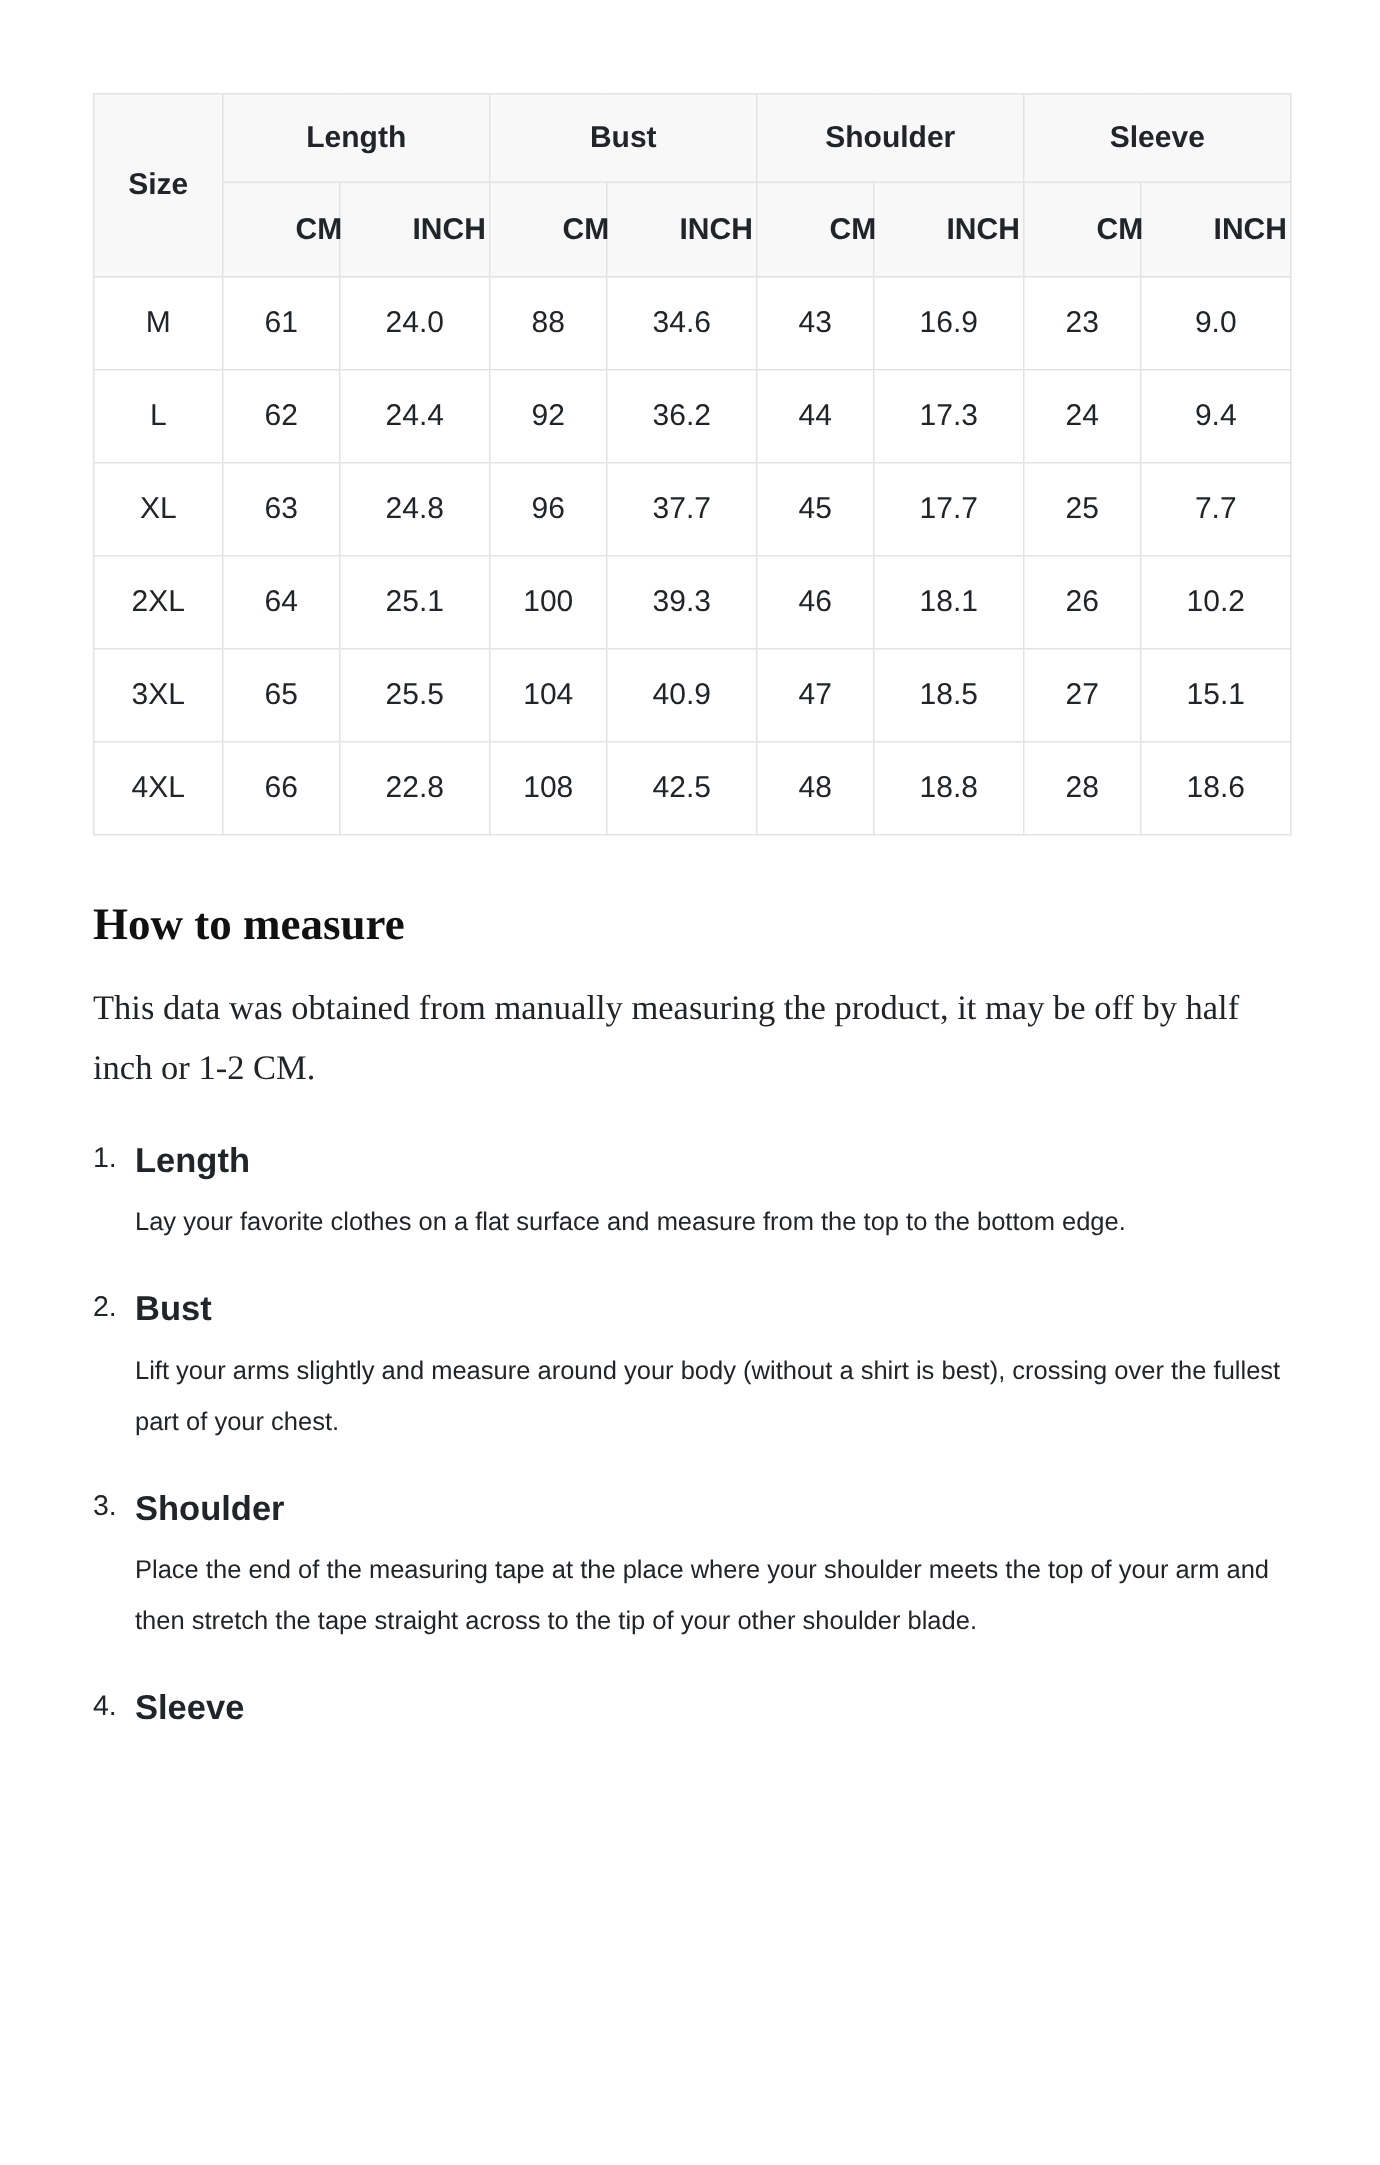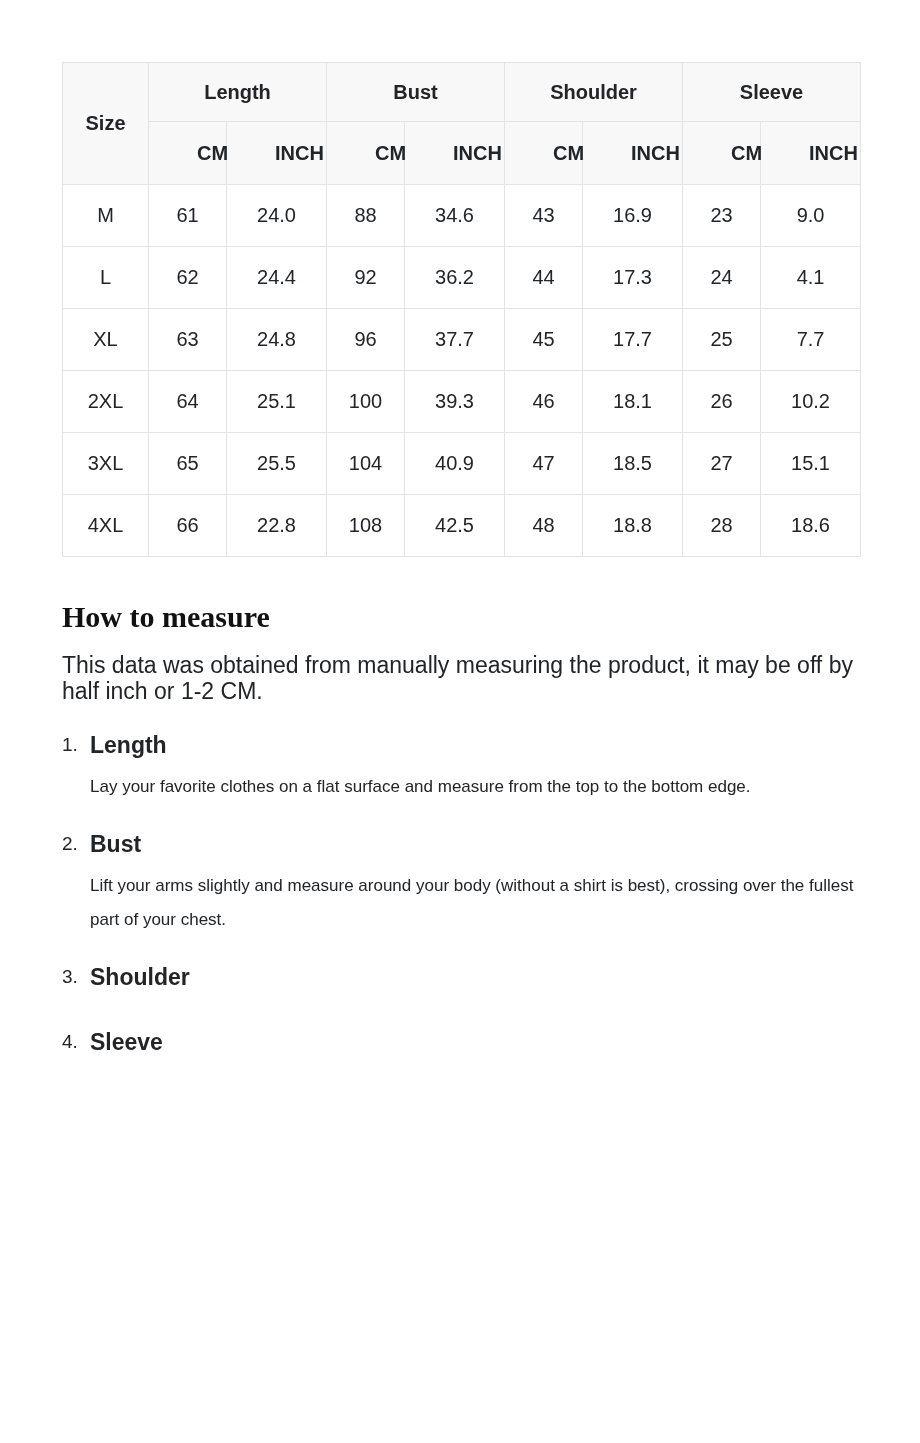--- a/index.html
+++ b/index.html
@@ -52,21 +52,22 @@
     margin: 42px 0 17px 0;
     font-size: 30px;
     line-height: 36px;
     font-weight: bold;
     color: #111111;
     font-family: Liberation Serif, serif;
   }
   .htm-intro {
     margin: 0 0 27px 0;
     font-size: 23px;
-    line-height: 26px;
+    line-height: 40px;
+    font-family: Liberation Serif, serif;
   }
   .steps { margin: 0; padding: 0; }
   .step {
     display: flex;
     align-items: flex-start;
     margin-bottom: 26px;
   }
   .step:last-child { margin-bottom: 0; }
   .step-marker {
     flex: 0 0 28px;
@@ -137,21 +138,21 @@
       </tr>
       <tr>
         <td>L</td>
         <td>62</td>
         <td>24.4</td>
         <td>92</td>
         <td>36.2</td>
         <td>44</td>
         <td>17.3</td>
         <td>24</td>
-        <td>4.1</td>
+        <td>9.4</td>
       </tr>
       <tr>
         <td>XL</td>
         <td>63</td>
         <td>24.8</td>
         <td>96</td>
         <td>37.7</td>
         <td>45</td>
         <td>17.7</td>
         <td>25</td>
@@ -212,20 +213,21 @@
       <div class="step-body">
         <div class="step-title">Bust</div>
         <p class="step-desc">Lift your arms slightly and measure around your body (without a shirt is best), crossing over the fullest part of your chest.</p>
       </div>
     </div>
 
     <div class="step">
       <div class="step-marker">3.</div>
       <div class="step-body">
         <div class="step-title">Shoulder</div>
+        <p class="step-desc">Place the end of the measuring tape at the place where your shoulder meets the top of your arm and then stretch the tape straight across to the tip of your other shoulder blade.</p>
       </div>
     </div>
 
     <div class="step">
       <div class="step-marker">4.</div>
       <div class="step-body">
         <div class="step-title">Sleeve</div>
       </div>
     </div>
 

